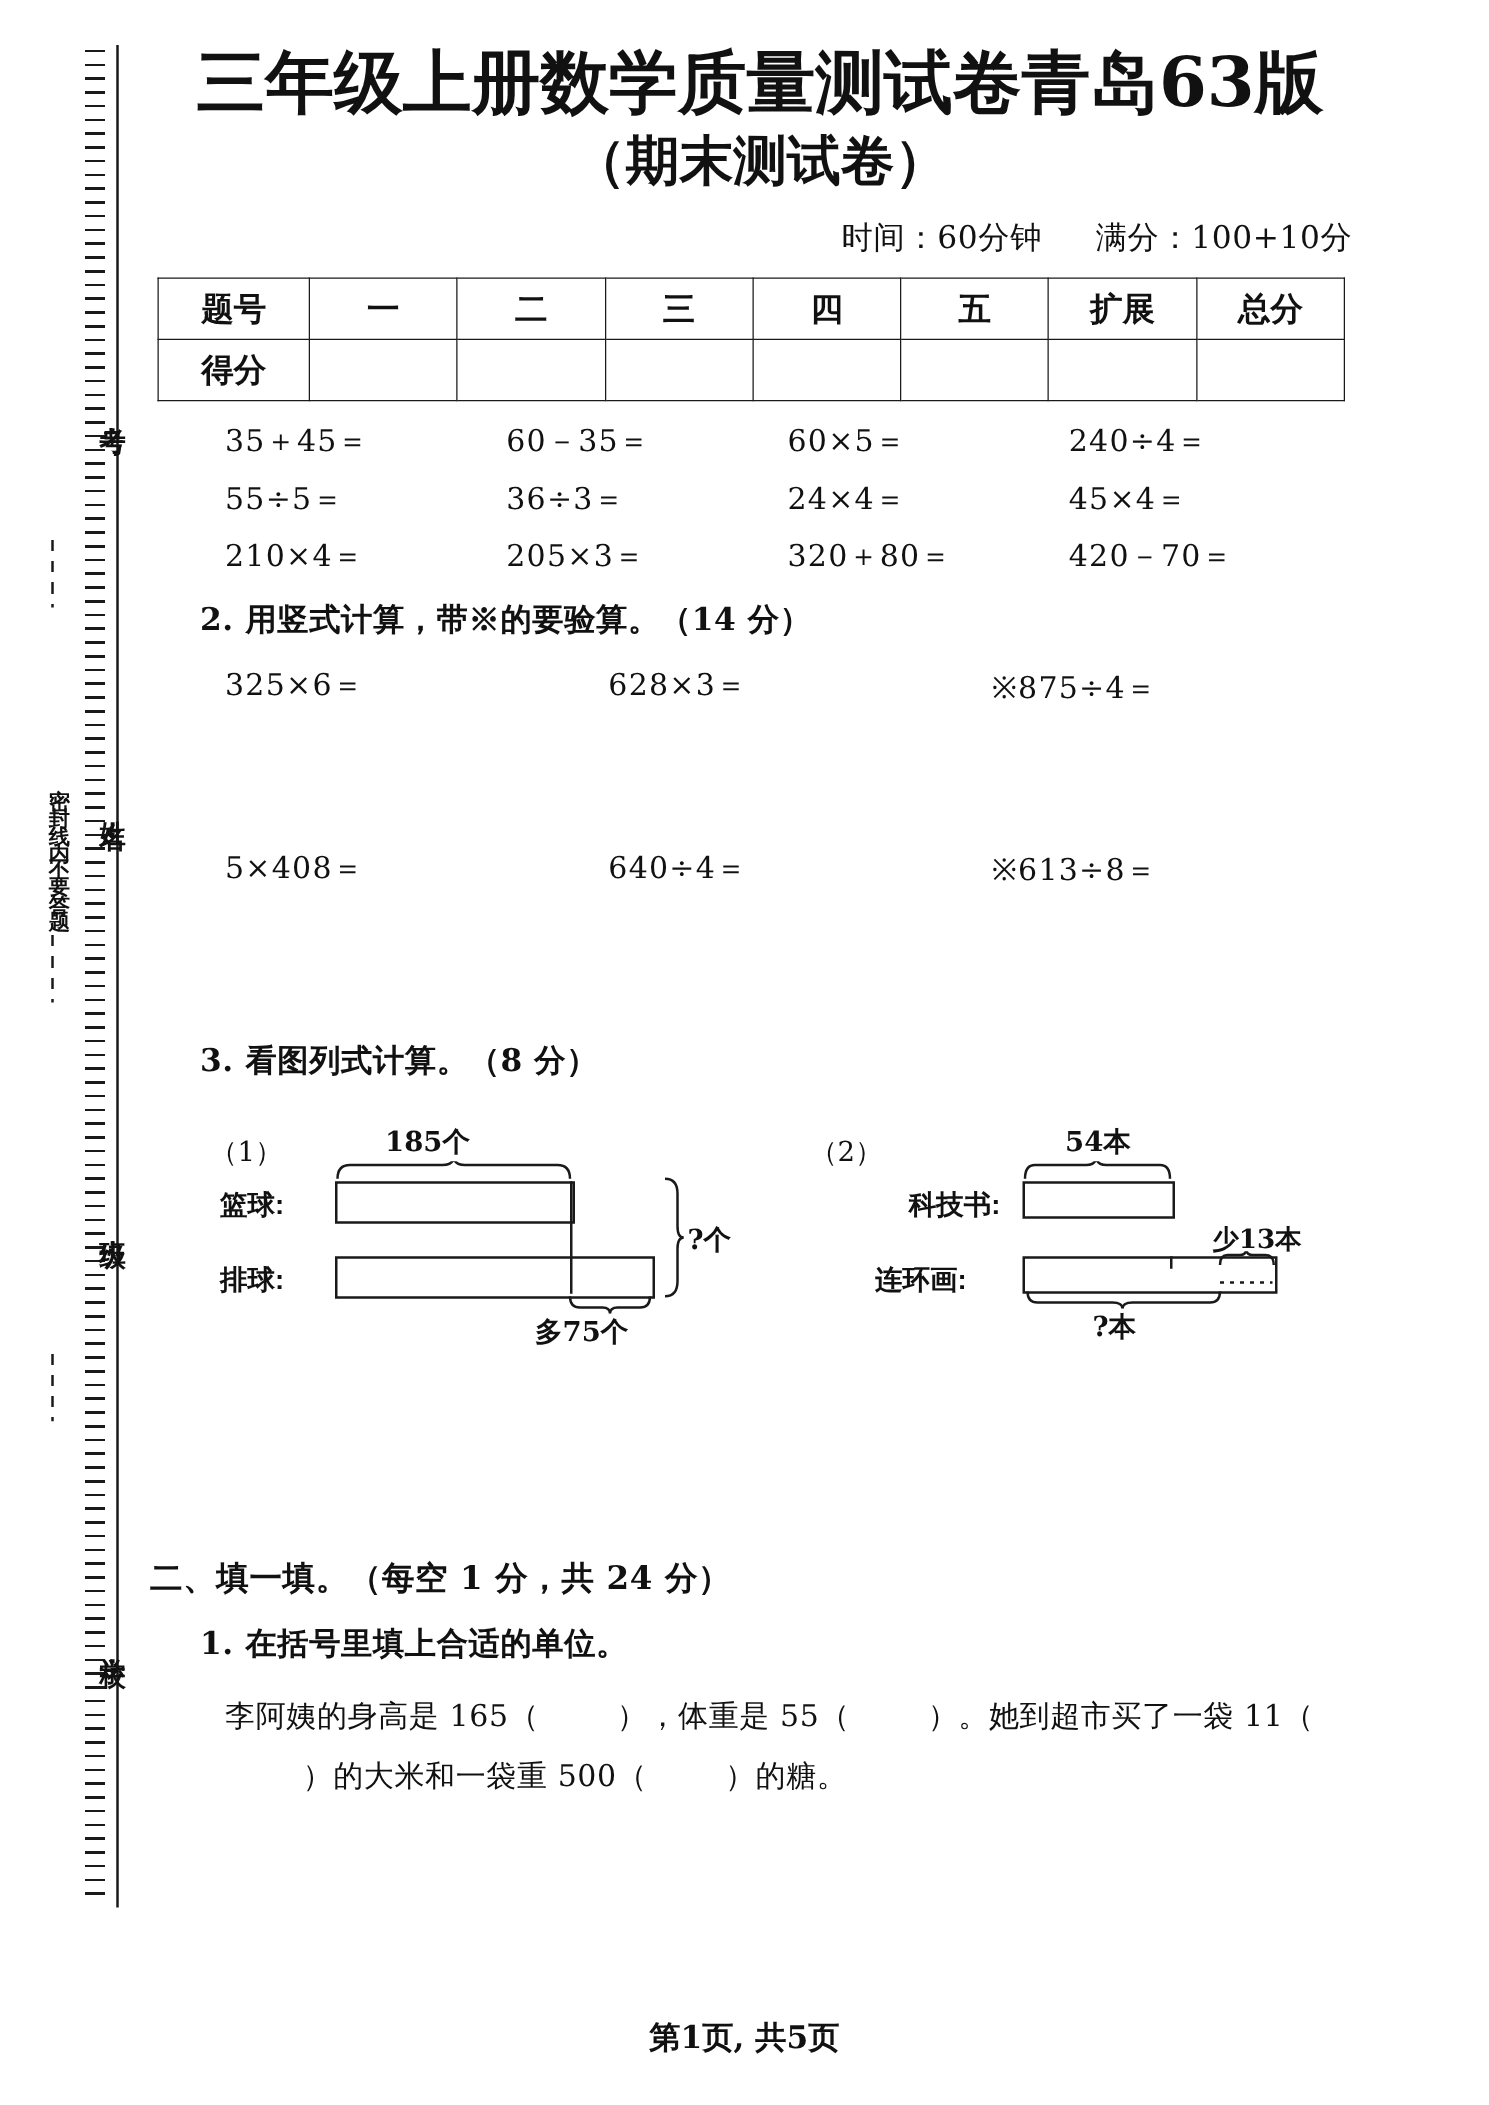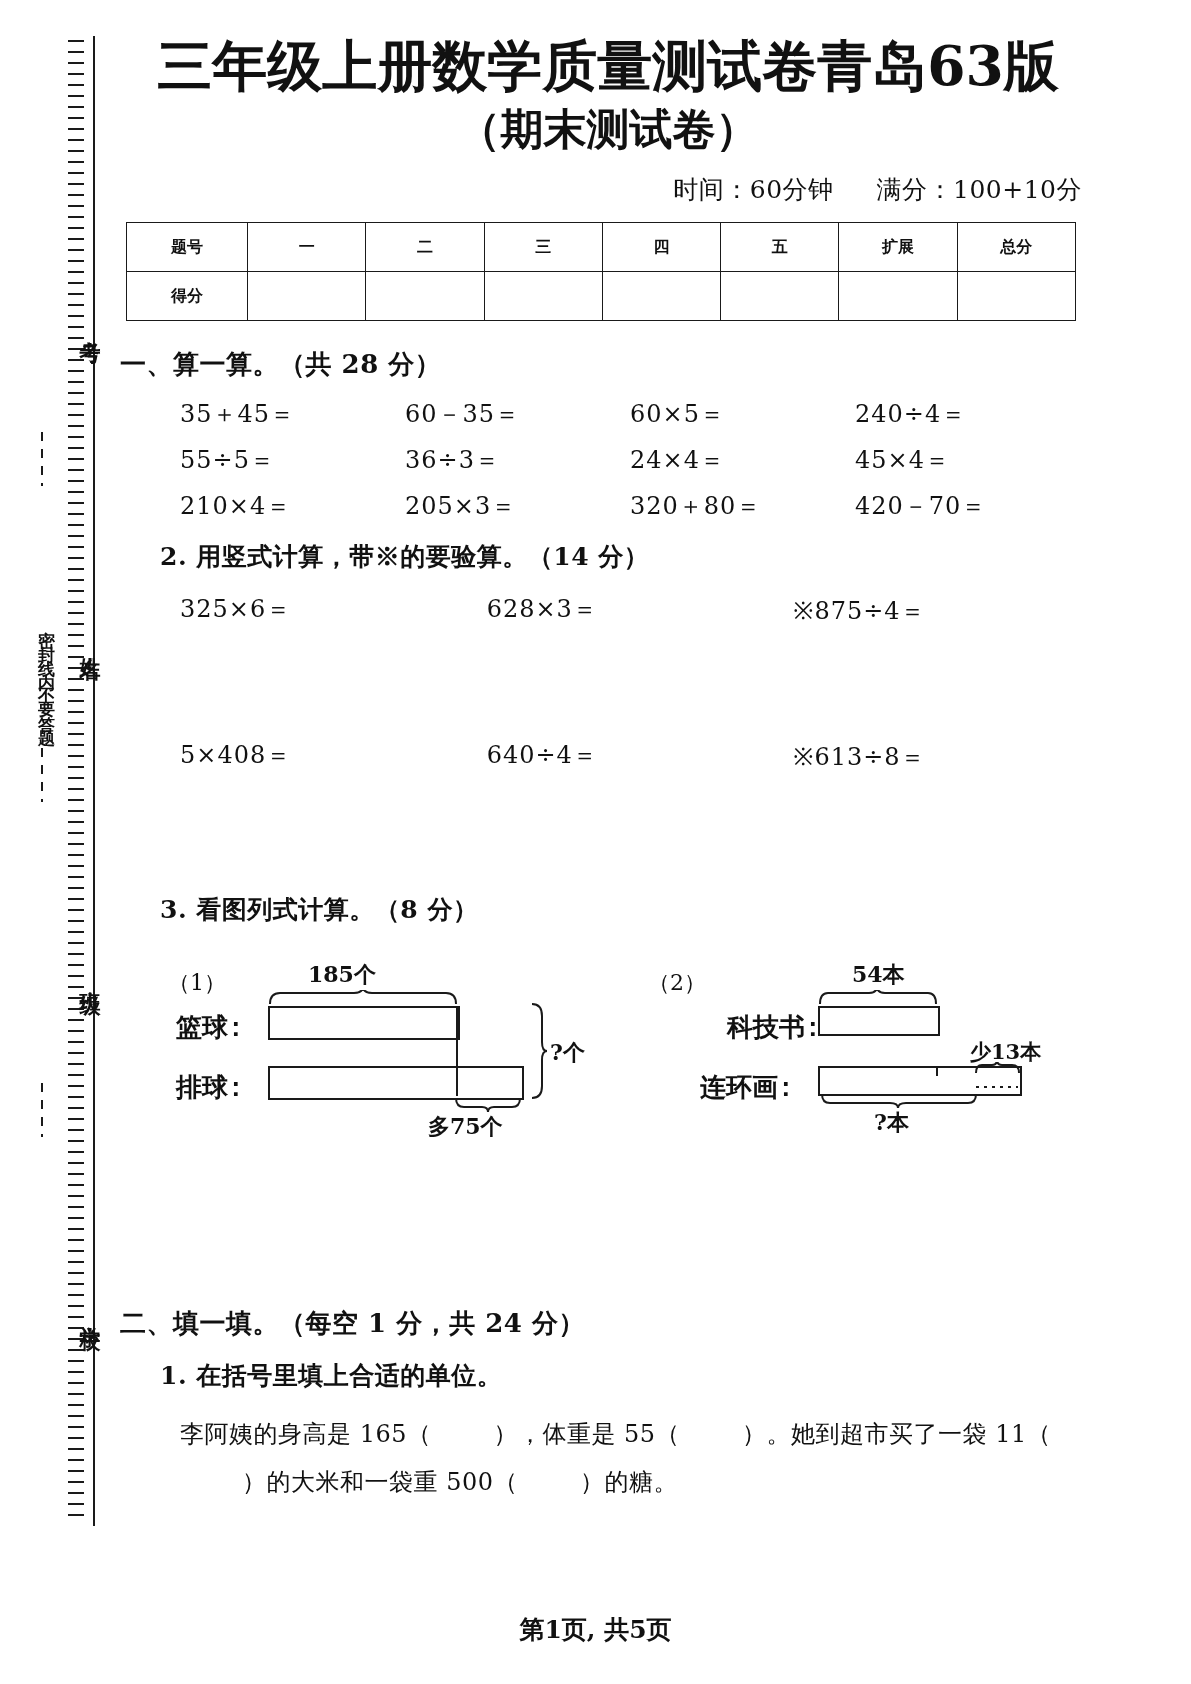--- a/index.html
+++ b/index.html
@@ -31,40 +31,40 @@
     font-weight:700;letter-spacing:0px;font-family:"DejaVu Serif","Liberation Serif",serif;}
   .subtitle{text-align:center;font-size:43px;line-height:1.2;font-weight:700;margin-top:6px;}
 
   .meta{text-align:right;padding:18px 26px 0 0;font-size:25px;letter-spacing:0.5px;}
   .meta .gap{display:inline-block;width:26px;}
 
   
   .score-wrap{margin:16px 18px 0 18px;}
   table.score{border-collapse:collapse;width:950px;table-layout:fixed;}
   table.score td{border:1.6px solid #1a1a1a;height:46px;text-align:center;
-    font-size:16px;font-weight:700;}
+    font-size:26px;font-weight:700;}
   table.score td.lead{width:118px;}
 
   
   .sec{font-size:26px;font-weight:700;margin:26px 0 0 12px;letter-spacing:0.5px;}
   .sub{font-size:25px;font-weight:700;margin:18px 0 0 52px;letter-spacing:0.5px;}
 
   .row4{display:flex;margin:16px 0 0 72px;width:900px;}
   .row4 .cell{width:238px;font-size:24px;letter-spacing:1px;}
   .row4.tight{margin-top:14px;}
 
   .row3{display:flex;margin:20px 0 0 72px;width:920px;}
   .row3 .cell{width:318px;font-size:24px;letter-spacing:1px;}
 
   .spacer-work{height:112px;}
 
   
   .diagrams{position:relative;margin:20px 0 0 0;height:210px;}
   .dg{position:absolute;font-size:22px;}
-  .dlabel{font-size:26px;font-weight:700;font-family:Liberation Mono, monospace;}
+  .dlabel{font-size:22px;font-weight:700;font-family:Liberation Sans, sans-serif;}
   .barbox{position:absolute;border:2px solid #1a1a1a;background:#fff;}
   .vline{position:absolute;background:#1a1a1a;width:2px;}
   .cap{position:absolute;font-size:22px;font-weight:700;white-space:nowrap;}
   .cap-s{position:absolute;font-size:21px;font-weight:700;white-space:nowrap;}
 
   
   .sec2{font-size:26px;font-weight:700;margin:0 0 0 12px;letter-spacing:0.5px;}
   .para{font-size:24px;margin:18px 0 0 72px;width:900px;line-height:2.0;letter-spacing:0.5px;}
   .blank{display:inline-block;width:62px;}
 
@@ -125,21 +125,20 @@
           <td></td>
           <td></td>
           <td></td>
           <td></td>
           <td></td>
         </tr>
       </tbody>
         </table>
     </div>
 
-    <div class="sec">一、算一算。（共 28 分）</div>
 
 
     <div class="row4">
       <div class="cell">35＋45＝</div>
       <div class="cell">60－35＝</div>
       <div class="cell">60×5＝</div>
       <div class="cell">240÷4＝</div>
     </div>
     <div class="row4 tight">
       <div class="cell">55÷5＝</div>

